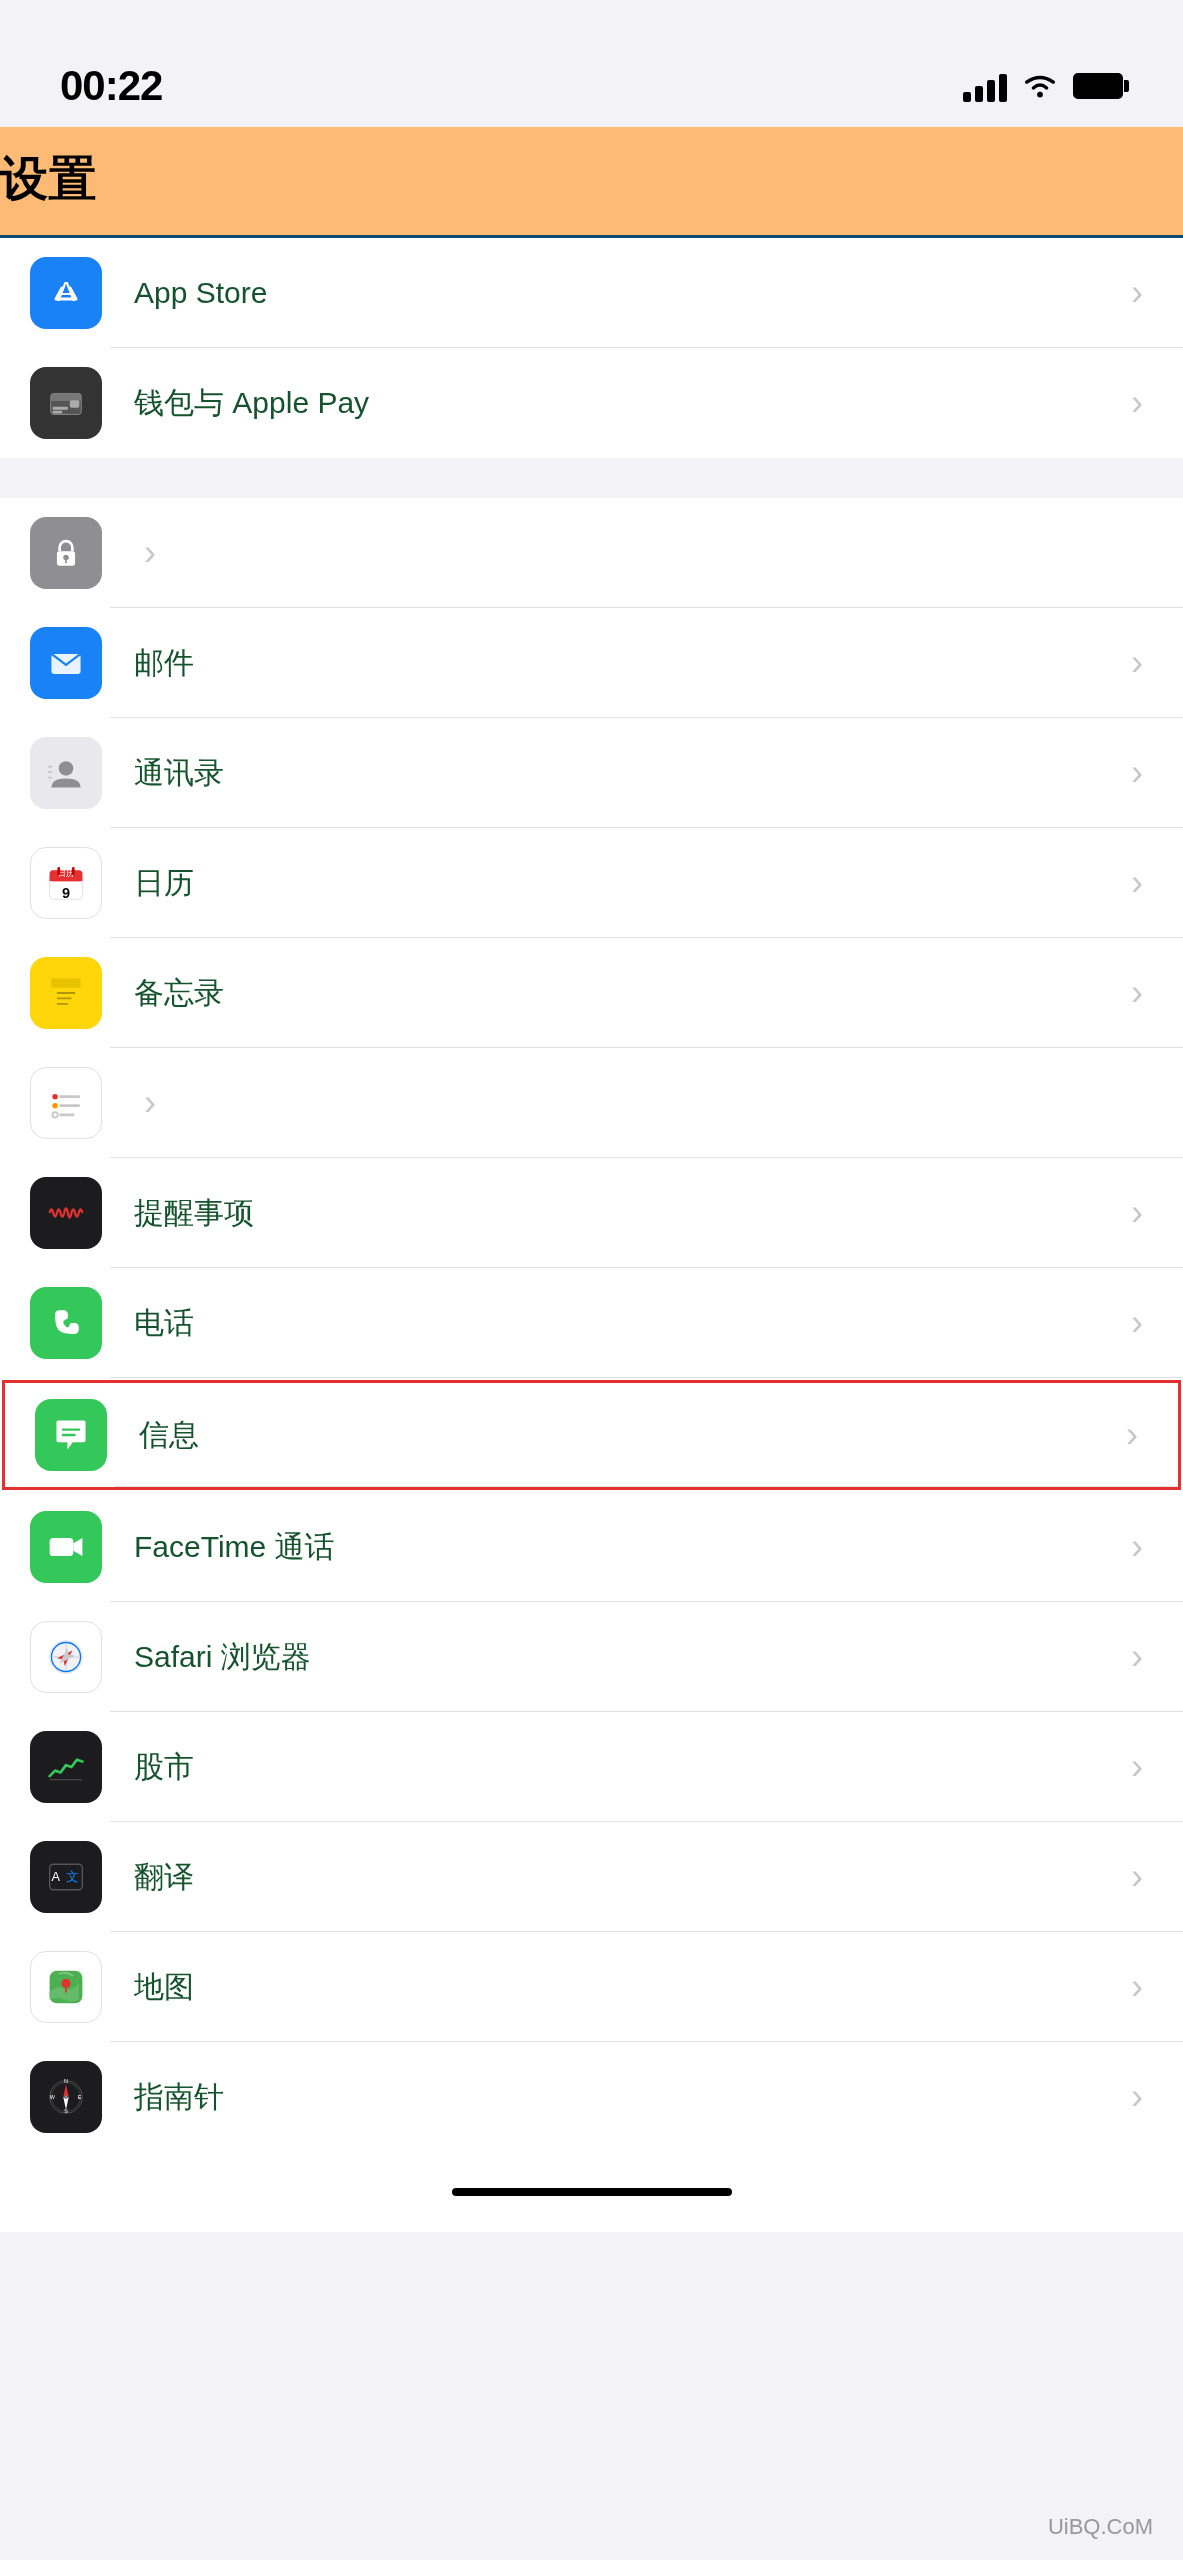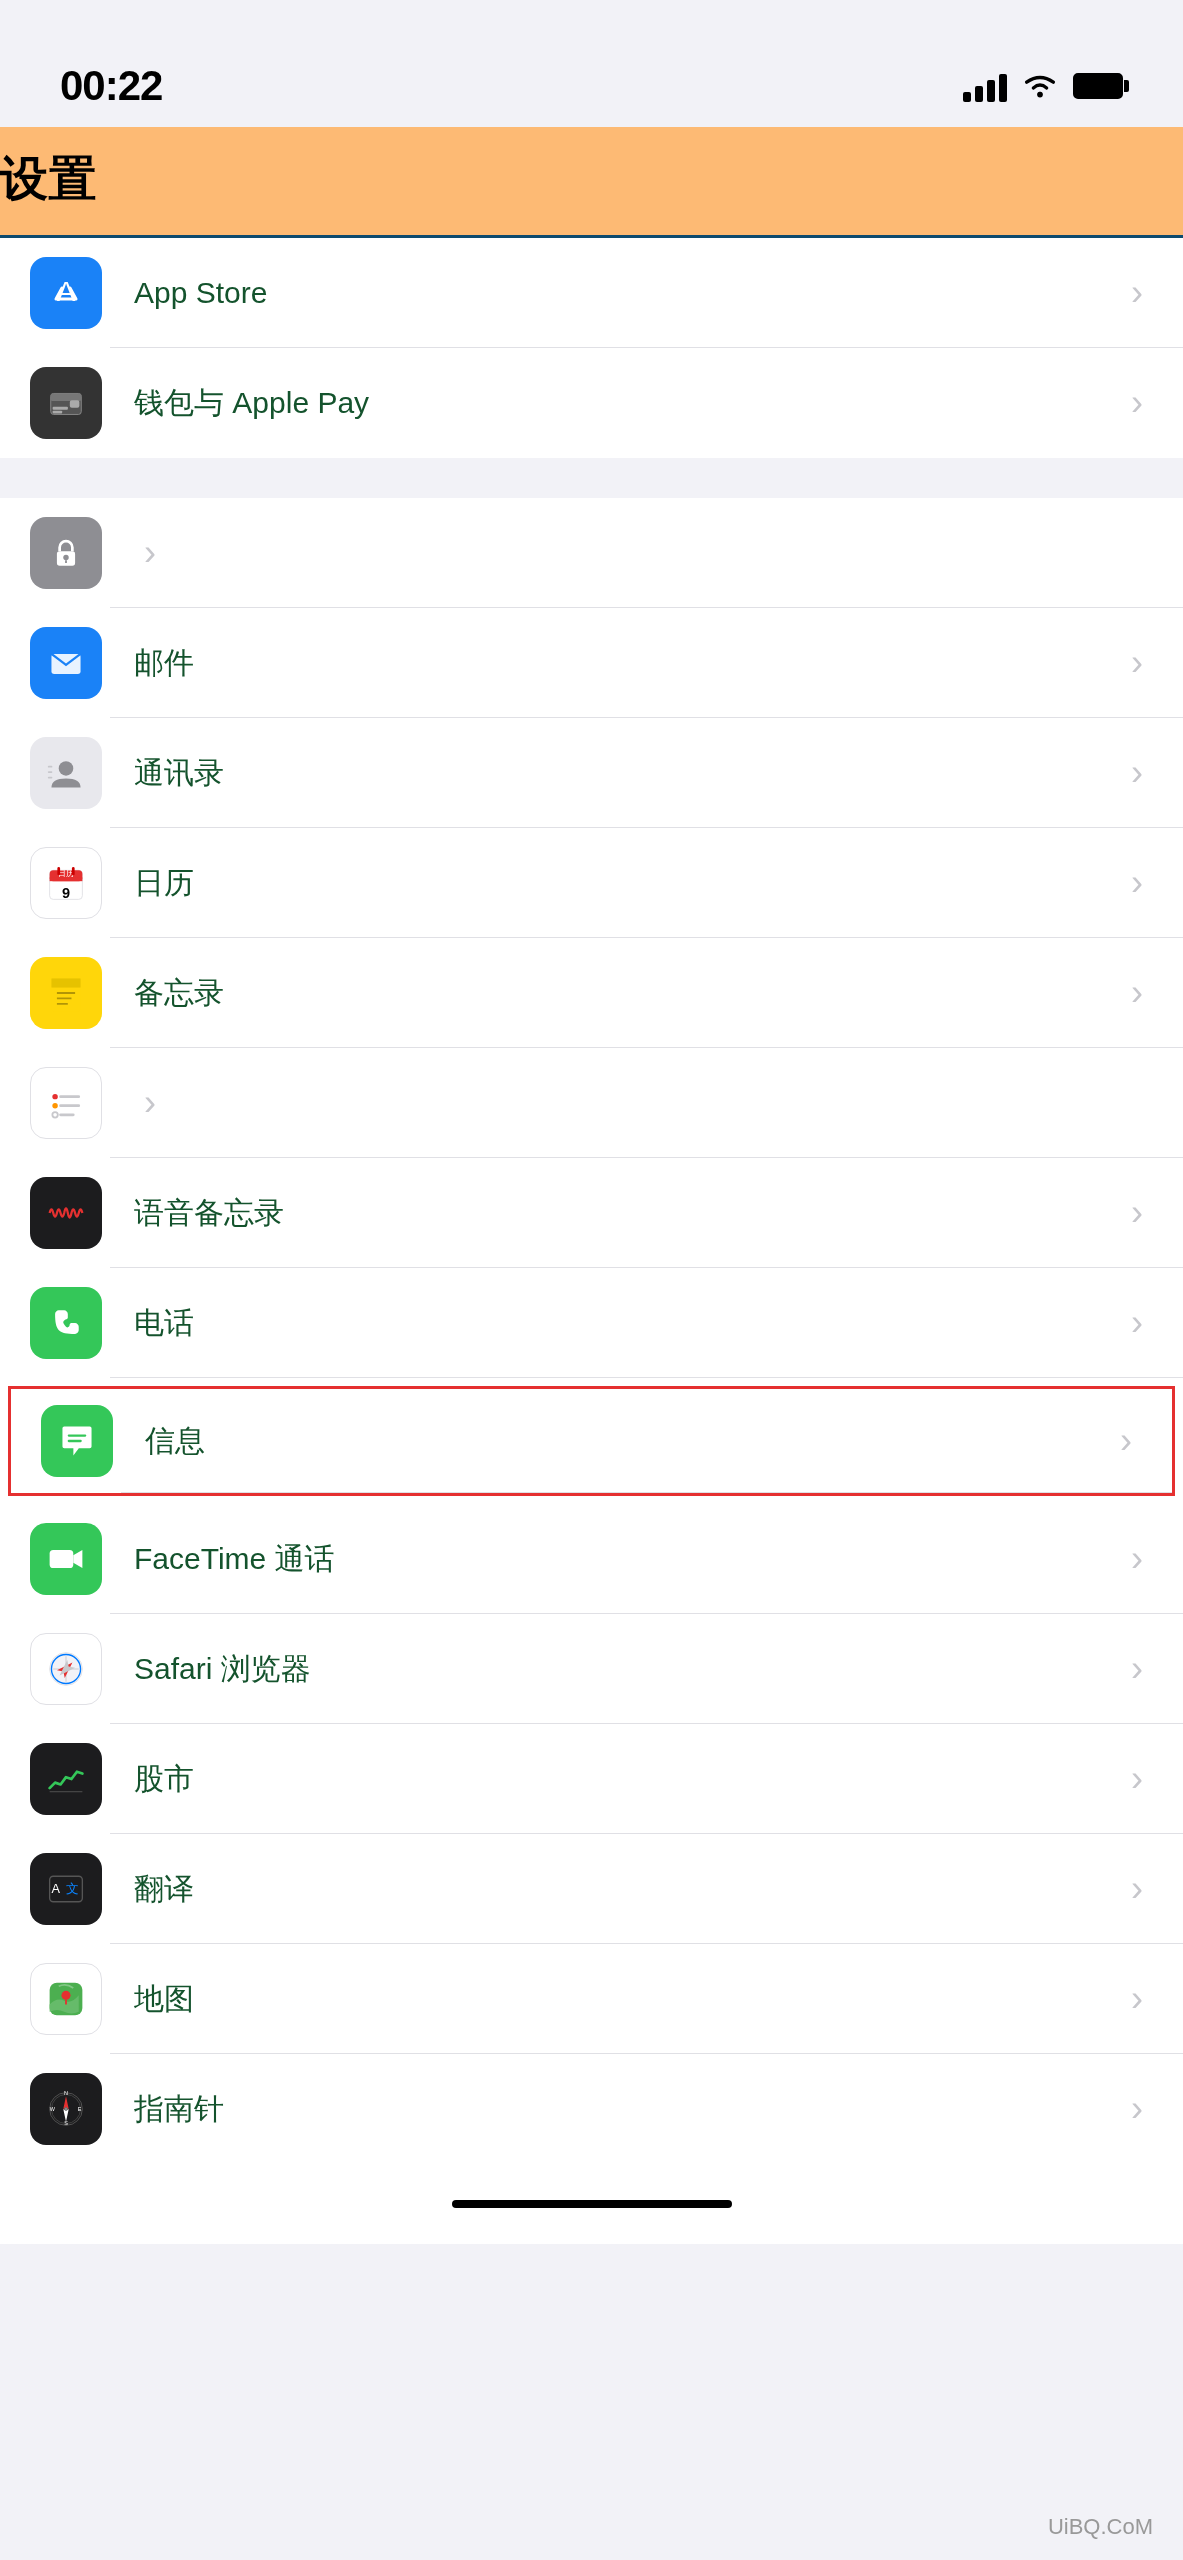--- a/index.html
+++ b/index.html
@@ -141,21 +141,21 @@
     .chevron {
       color: #c7c7cc;
       font-size: 36px;
       font-weight: 300;
       margin-left: 10px;
     }
 
     
     .highlighted-item {
       border: 3px solid #e53030;
-      margin: 8px;
+      margin: 2px;
       position: relative;
       z-index: 2;
     }
 
     
     .icon-appstore { background: #1a82f7; }
     .icon-wallet { background: #333; }
     .icon-passwords { background: #8e8e93; }
     .icon-mail { background: #1a82f7; }
     .icon-contacts { background: #e8e8ed; }
@@ -325,21 +325,21 @@
     </div>
     <span class="chevron">›</span>
   </div>
 
   <div class="settings-item">
     <div class="item-icon icon-voicememo">
       <svg viewBox="0 0 44 44" width="40" height="40">
         <path d="M4 22 Q6 14 8 22 Q10 30 12 22 Q14 14 16 22 Q18 30 20 22 Q22 12 24 22 Q26 32 28 22 Q30 14 32 22 Q34 30 36 22 Q38 14 40 22" stroke="#e53030" stroke-width="2.5" fill="none"></path>
       </svg>
     </div>
-    <span class="item-label">语音备忘录</span>
+    <span class="item-label">提醒事项</span>
     <span class="chevron">›</span>
   </div>
 
   <div class="settings-item">
     <div class="item-icon icon-phone">
       <svg viewBox="0 0 44 44" width="40" height="40">
         <path d="M14 8 C12 8 10 10 10 12 C10 30 14 34 32 34 C34 34 36 32 36 30 L36 26 C36 24 34 22 32 22 L28 22 C27 22 26 23 26 24 C26 26 24 28 22 26 C18 22 18 20 22 18 C23 18 24 17 24 16 L24 12 C24 10 22 8 20 8 Z" fill="white"></path>
       </svg>
     </div>
     <span class="item-label">电话</span>

